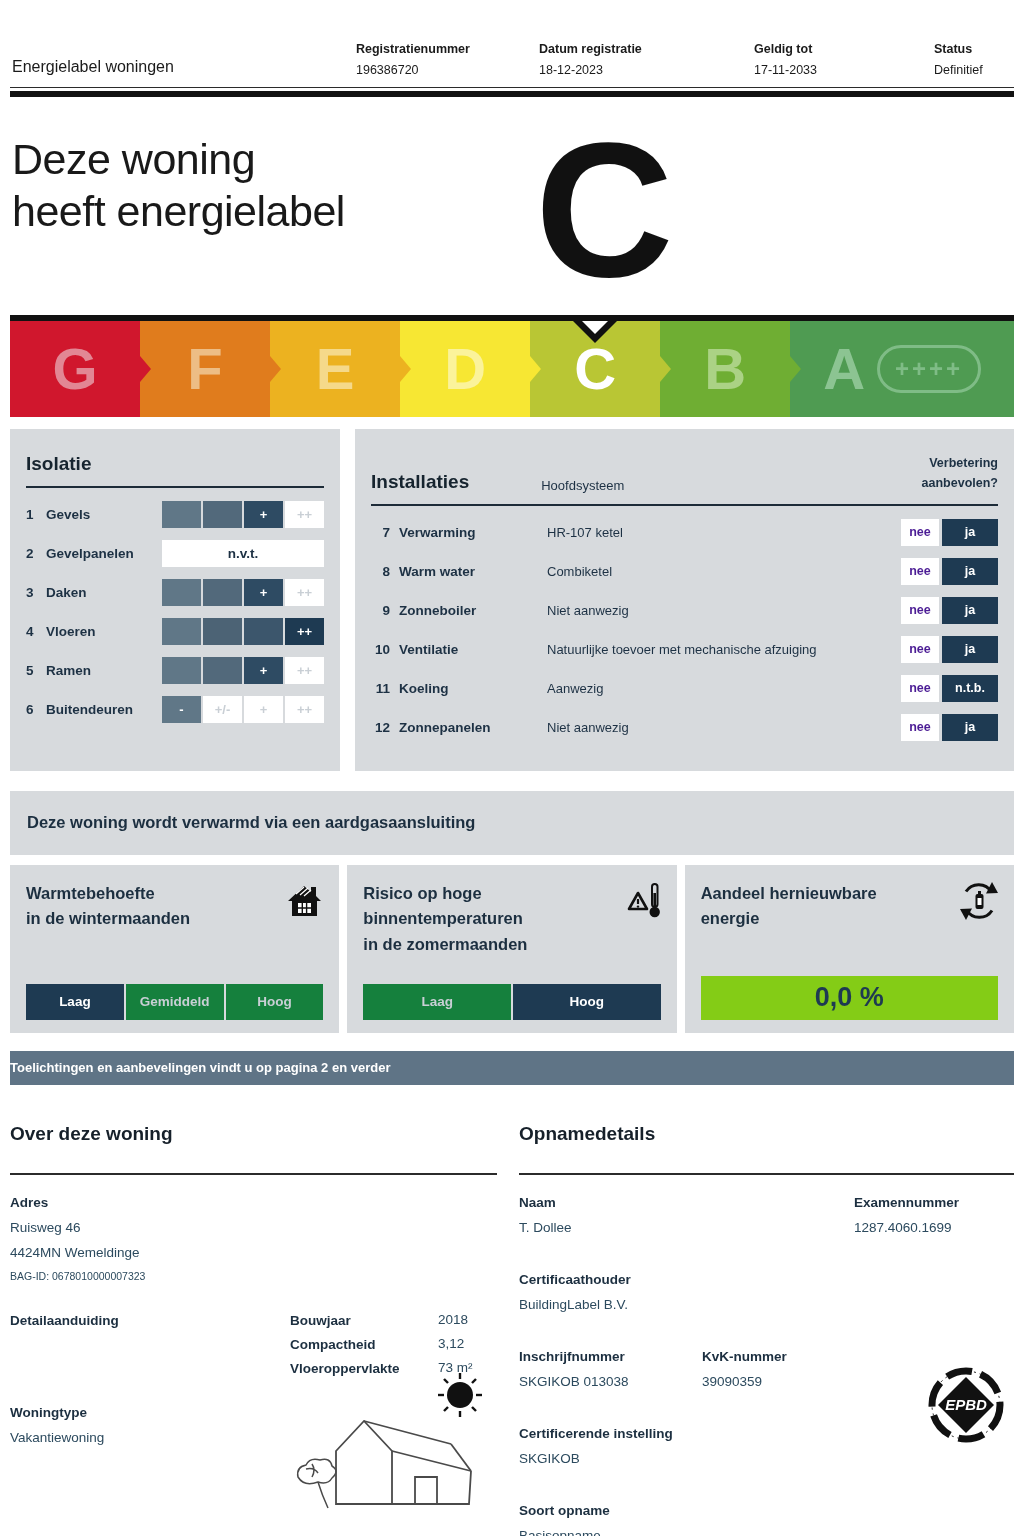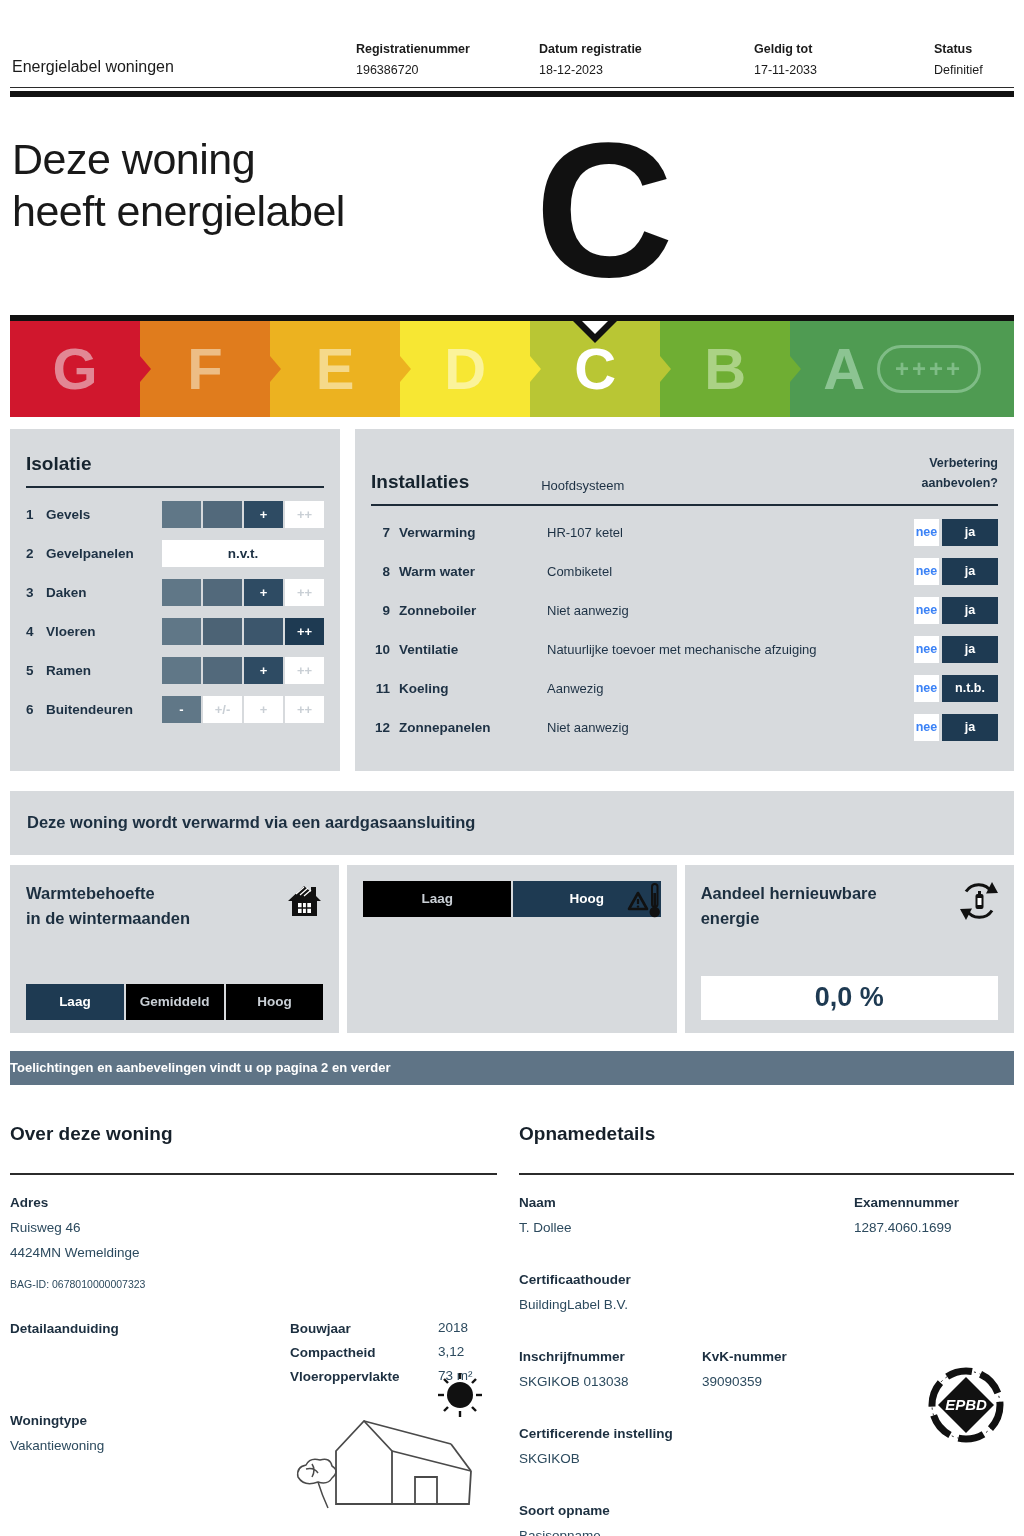--- a/index.html
+++ b/index.html
@@ -45,55 +45,55 @@
   .irow .num { width:20px; font-size:13.5px; font-weight:bold; color:#1d3144; }
   .irow .lbl { flex:1; font-size:13.5px; font-weight:bold; color:#1d3144; }
   .bar { display:flex; gap:2px; width:162px; }
   .cell { flex:1; height:27px; display:flex; align-items:center; justify-content:center; font-size:13px; font-weight:bold; }
   .nvt { width:100%; height:27px; background:#fff; display:flex; align-items:center; justify-content:center;
          font-size:13.5px; font-weight:bold; color:#1d3144; }
   .inst-num { width:28px; text-align:right; padding-right:9px; font-size:13.5px; font-weight:bold; color:#1d3144; }
   .inst-lbl { width:148px; font-size:13.5px; font-weight:bold; color:#1d3144; }
   .inst-sys { flex:1; font-size:13px; color:#1d3144; padding-right:6px; }
   .btn { height:27px; display:flex; align-items:center; justify-content:center; font-size:12.5px; font-weight:bold; }
-  .btn-nee { width:25px; background:#ffffff; color:#3b82f6; }
+  .btn-nee { width:38px; background:#ffffff; color:#4c1d95; }
   .btn-ja  { width:56px; background:#1e3a52; color:#ffffff; margin-left:3px; }
 
   
   .gasbanner { margin:20px 10px 0; height:64px; background:#d7dadd; display:flex; align-items:center;
                padding-left:17px; font-size:16.5px; font-weight:bold; color:#1c2f40; }
 
   
   .boxes { margin:10px 10px 0; display:flex; gap:8px; }
   .box { flex:1; background:#d7dadd; height:168px; padding:16px 16px 13px; position:relative;
          display:flex; flex-direction:column; justify-content:space-between; }
   .box-title { font-size:16.5px; font-weight:bold; color:#1c2f40; line-height:1.55; padding-right:52px; }
   .box-icon { position:absolute; top:15px; right:14px; }
   .optrow { display:flex; gap:2px; height:36px; }
-  .opt { flex:1; display:flex; align-items:center; justify-content:center; background:#000000;
+  .opt { flex:1; display:flex; align-items:center; justify-content:center; background:#15803d;
          color:#c9cfd5; font-size:13.5px; font-weight:bold; }
   .opt.sel { background:#1e3a52; color:#fff; }
-  .pctbar { height:44px; background:#ffffff; display:flex; align-items:center; justify-content:center;
+  .pctbar { height:44px; background:#84cc16; display:flex; align-items:center; justify-content:center;
             font-size:27px; font-weight:bold; color:#1e3a52; }
 
   
   .notebanner { margin:18px 10px 0; height:34px; background:#5f7486; color:#fff; display:flex;
                 align-items:center; font-size:13px; font-weight:bold; }
 
   
   .bottom { margin:38px 10px 0; display:flex; gap:22px; }
   .bcol { position:relative; }
   .bcol-left { width:487px; }
   .bcol-right { flex:1; }
   .bcol h3 { font-size:19px; font-weight:bold; color:#16202a; padding-bottom:28px;
              border-bottom:2.5px solid #2b2b2b; margin-bottom:20px; }
   .flabel { font-size:13.5px; font-weight:bold; color:#1c2f40; margin-bottom:6px; }
   .fvalue { font-size:13.5px; color:#2c4a5e; line-height:1.85; }
   .fblock { margin-bottom:31px; }
-  .bagid { font-size:10.5px; color:#2c4a5e; margin-top:12px; }
+  .bagid { font-size:10.5px; color:#2c4a5e; margin-top:4px; }
   .split { display:flex; }
   .specs { position:relative; height:88px; margin-bottom:4px; }
   .spec-table { position:absolute; left:280px; top:0; width:206px; }
   .spec-row { display:flex; margin-bottom:9px; }
   .spec-row .flabel { width:148px; margin:0; }
   .spec-row .fvalue { line-height:1.1; }
   .house-art { position:absolute; left:278px; top:248px; }
   .epbd-badge { position:absolute; right:8px; top:242px; }
 </style>
 </head>
@@ -303,20 +303,25 @@
           <path d="M13 14 l8 -7 M17 15 l8 -7 M21 16 l7 -6" stroke="#fff" stroke-width="1.2" fill="none"></path>
         </svg>
       </span>
       <div class="optrow">
           <div class="opt sel">Laag</div>
           <div class="opt">Gemiddeld</div>
           <div class="opt">Hoog</div>
         </div>
     </div>
     <div class="box">
+      <div class="box-title">
+        <div>Risico op hoge</div>
+        <div>binnentemperaturen</div>
+        <div>in de zomermaanden</div>
+      </div>
       <span class="box-icon">
         <svg width="46" height="40" viewBox="0 0 46 40">
           <path d="M12 29 L21 13 L30 29 Z" fill="none" stroke="#111" stroke-width="2.6" stroke-linejoin="round"></path>
           <path d="M21 19 v5" stroke="#111" stroke-width="2.2"></path>
           <circle cx="21" cy="26.6" r="1.2" fill="#111"></circle>
           <rect x="35" y="4" width="5.5" height="23" rx="2.7" fill="none" stroke="#111" stroke-width="2"></rect>
           <line x1="37.7" y1="13" x2="37.7" y2="28" stroke="#111" stroke-width="2.6"></line>
           <circle cx="37.7" cy="32" r="5.2" fill="#111"></circle>
         </svg>
       </span>

